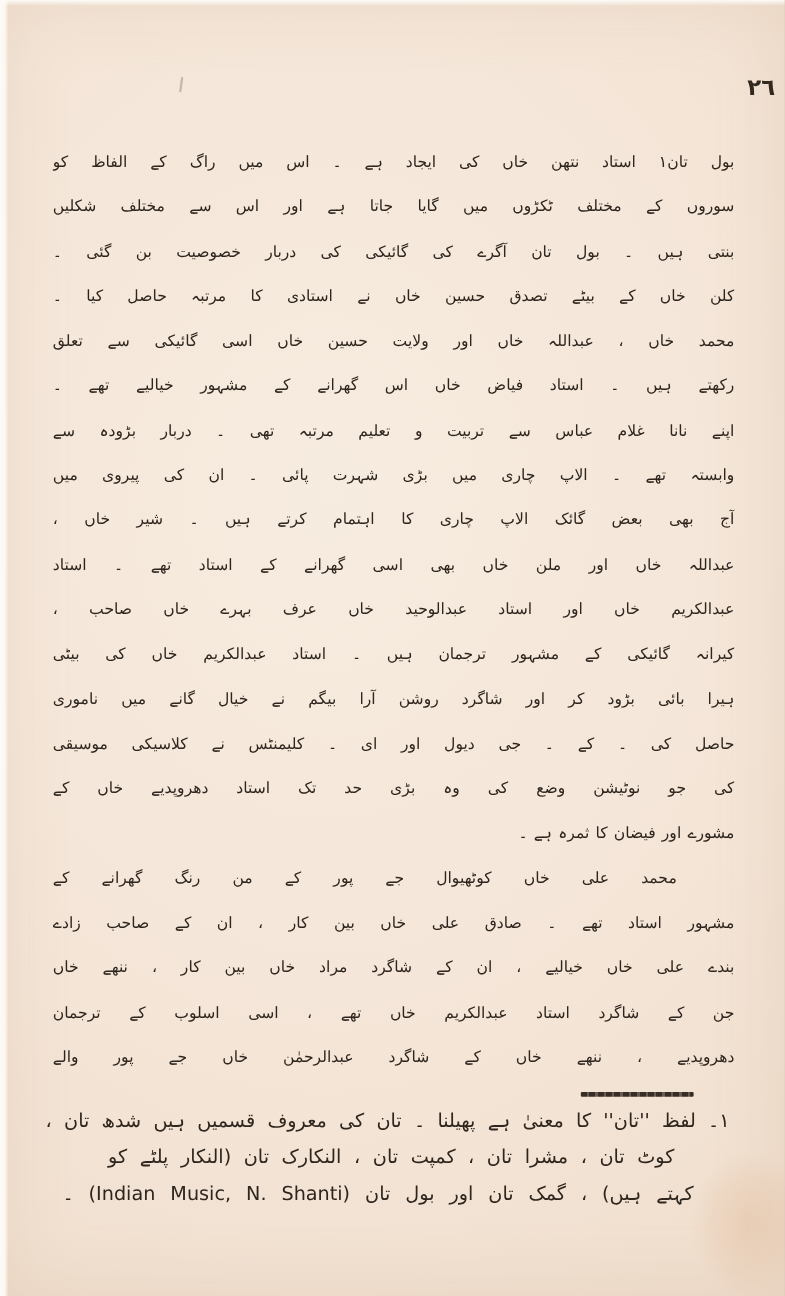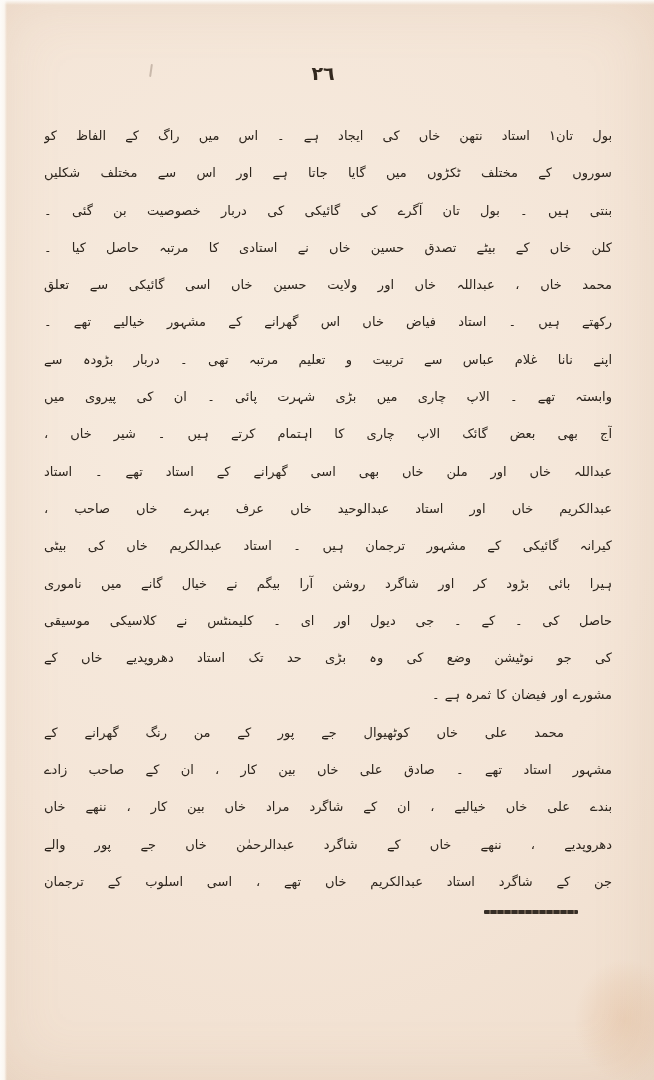--- a/index.html
+++ b/index.html
@@ -33,21 +33,21 @@
     transform: rotate(8deg);
     border-radius: 1px;
   }
   .paper-stain {
     position: absolute; left: 575px; top: 960px; width: 100px; height: 120px;
     background: radial-gradient(ellipse at center, rgba(210,150,100,0.22) 0%, rgba(210,150,100,0.10) 45%, rgba(210,150,100,0) 72%);
   }
   .page-number {
     position: absolute;
     top: 62px; left: 0; right: 8px;
-    text-align: center;
+    text-align: right;
     font-size: 19px;
     font-weight: bold;
     letter-spacing: 6px;
     color: #33291f;
   }
   .body-text {
     position: absolute;
     top: 117px;
     right: 42px;
     left: 44px;
@@ -124,20 +124,25 @@
     <div class="bl">عبداللہ خاں اور ملن خاں بھی اسی گھرانے کے استاد تھے ۔ استاد</div>
     <div class="bl">عبدالکریم خاں اور استاد عبدالوحید خاں عرف بہرے خاں صاحب ،</div>
     <div class="bl">کیرانہ گائیکی کے مشہور ترجمان ہیں ۔ استاد عبدالکریم خاں کی بیٹی</div>
     <div class="bl">ہیرا بائی بڑود کر اور شاگرد روشن آرا بیگم نے خیال گانے میں ناموری</div>
     <div class="bl">حاصل کی ۔ کے ۔ جی دیول اور ای ۔ کلیمنٹس نے کلاسیکی موسیقی</div>
     <div class="bl">کی جو نوٹیشن وضع کی وہ بڑی حد تک استاد دھروپدیے خاں کے</div>
     <div class="bl end-line">مشورے اور فیضان کا ثمرہ ہے ۔</div>
     <div class="bl para-indent">محمد علی خاں کوٹھیوال جے پور کے من رنگ گھرانے کے</div>
     <div class="bl">مشہور استاد تھے ۔ صادق علی خاں بین کار ، ان کے صاحب زادے</div>
     <div class="bl">بندے علی خاں خیالیے ، ان کے شاگرد مراد خاں بین کار ، ننھے خاں</div>
+    <div class="bl">جن کے شاگرد استاد عبدالکریم خاں تھے ، اسی اسلوب کے ترجمان</div>
     <div class="bl">دھروپدیے ، ننھے خاں کے شاگرد عبدالرحمٰن خاں جے پور والے</div>
-    <div class="bl">جن کے شاگرد استاد عبدالکریم خاں تھے ، اسی اسلوب کے ترجمان</div>
   </div>
 
   <div class="footnote-rule"></div>
 
+  <div class="footnote">
+    <div class="fn fn-1">١۔ لفظ ''تان'' کا معنیٰ ہے پھیلنا ۔ تان کی معروف قسمیں ہیں شدھ تان ،</div>
+    <div class="fn fn-2">کوٹ تان ، مشرا تان ، کمپت تان ، النکارک تان (النکار پلٹے کو</div>
+    <div class="fn fn-3">کہتے ہیں) ، گمک تان اور بول تان (Indian Music, N. Shanti) ۔</div>
+  </div>
 
 </div>
 
 </body></html>

